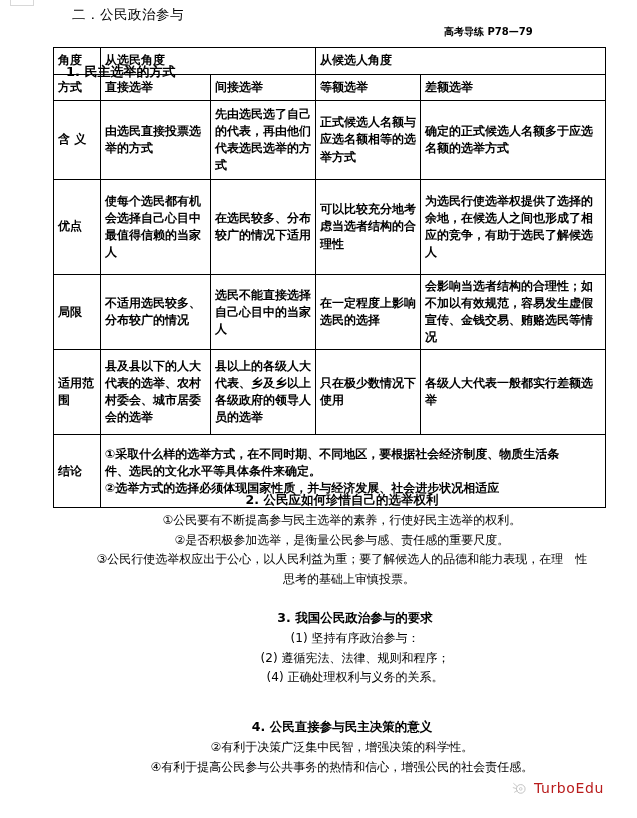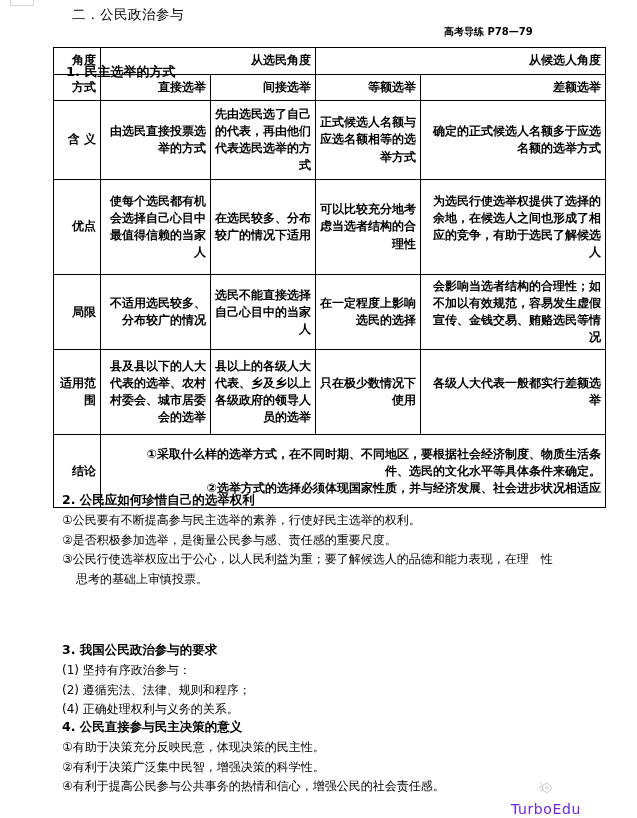--- a/index.html
+++ b/index.html
@@ -57,21 +57,21 @@
     top: 47px;
     width: 552px;
   }
   table.main-table {
     border-collapse: collapse;
     width: 552px;
     table-layout: fixed;
   }
   table.main-table td {
     border: 1px solid #000000;
-    text-align: right;
+    text-align: left;
     vertical-align: middle;
     font-weight: bold;
     font-size: 12px;
     line-height: 1.42;
     padding: 3px 4px;
     word-break: break-all;
   }
   td.rowlabel {
     font-size: 12px;
     padding: 2px 1px;
@@ -108,48 +108,48 @@
   .r-concl   td { height: 66px; }
 
   
   .section {
     position: absolute;
     left: 62px;
     width: 560px;
     font-size: 12px;
     font-weight: bold;
     line-height: 1.62;
+    text-align: center;
   }
   .section .ttl {
     font-size: 12.5px;
     font-weight: bold;
     margin: 0 0 1px 0;
   }
   .section p {
     margin: 0;
     font-weight: normal;
   }
   .section p.indent { padding-left: 14px; }
   .sec2 { top: 490px; }
-  .sec3 { top: 640px; }
+  .sec3 { top: 608px; margin-left: 13px; }
   .sec4 { top: 717px; }
 
   
   .watermark {
     position: absolute;
     left: 511px;
     top: 780px;
     display: flex;
     align-items: center;
     gap: 6px;
-    color: #6d28d9;
+    color: #b91c1c;
     font-size: 14px;
     letter-spacing: 0.6px;
     font-family: "DejaVu Sans", "Liberation Sans", sans-serif;
-    flex-direction: column;
   }
   .wm-logo { width: 17px; height: 15px; display: block; }
 
   
   .scan-mark {
     position: absolute;
     left: 10px;
     top: 0px;
     width: 22px;
     height: 5px;
@@ -245,21 +245,20 @@
 
   <div class="section sec3">
     <p class="ttl">3. 我国公民政治参与的要求</p>
     <p>(1) 坚持有序政治参与：</p>
     <p>(2) 遵循宪法、法律、规则和程序；</p>
     <p>(4) 正确处理权利与义务的关系。</p>
   </div>
 
   <div class="section sec4">
     <p class="ttl">4. 公民直接参与民主决策的意义</p>
-    <p>①有助于决策充分反映民意，体现决策的民主性。</p>
     <p>②有利于决策广泛集中民智，增强决策的科学性。</p>
     <p>④有利于提高公民参与公共事务的热情和信心，增强公民的社会责任感。</p>
   </div>
 
   <div class="watermark">
     <svg class="wm-logo" viewBox="0 0 20 18">
       <circle cx="11.5" cy="9.5" r="5.2" fill="none" stroke="#c4c4c4" stroke-width="1.2"></circle>
       <circle cx="11.5" cy="9.5" r="1.6" fill="none" stroke="#c4c4c4" stroke-width="1"></circle>
       <path d="M3 3 L7 6.5 M2.5 8 L6.5 9.2 M4 13.5 L7.5 11.5" stroke="#c4c4c4" stroke-width="1.1" fill="none" stroke-linecap="round"></path>
     </svg>

